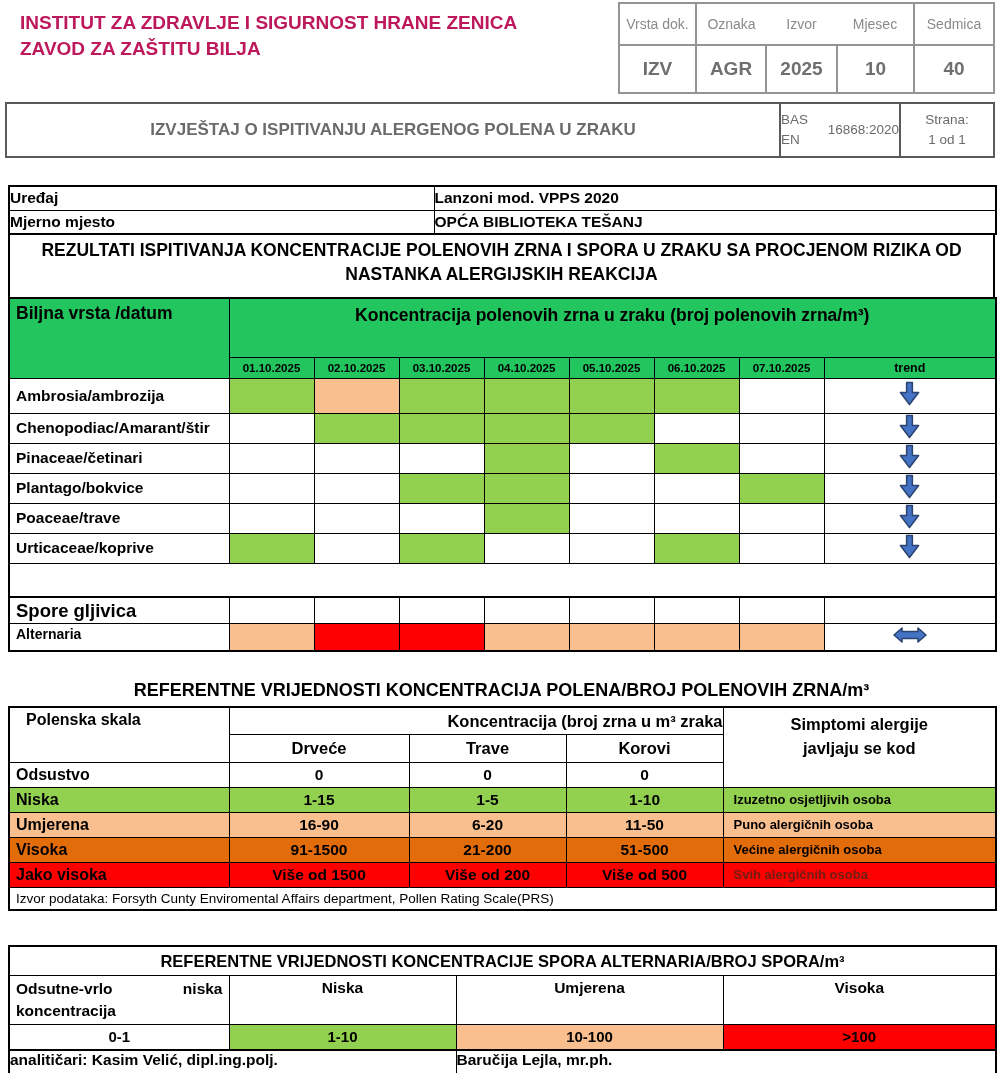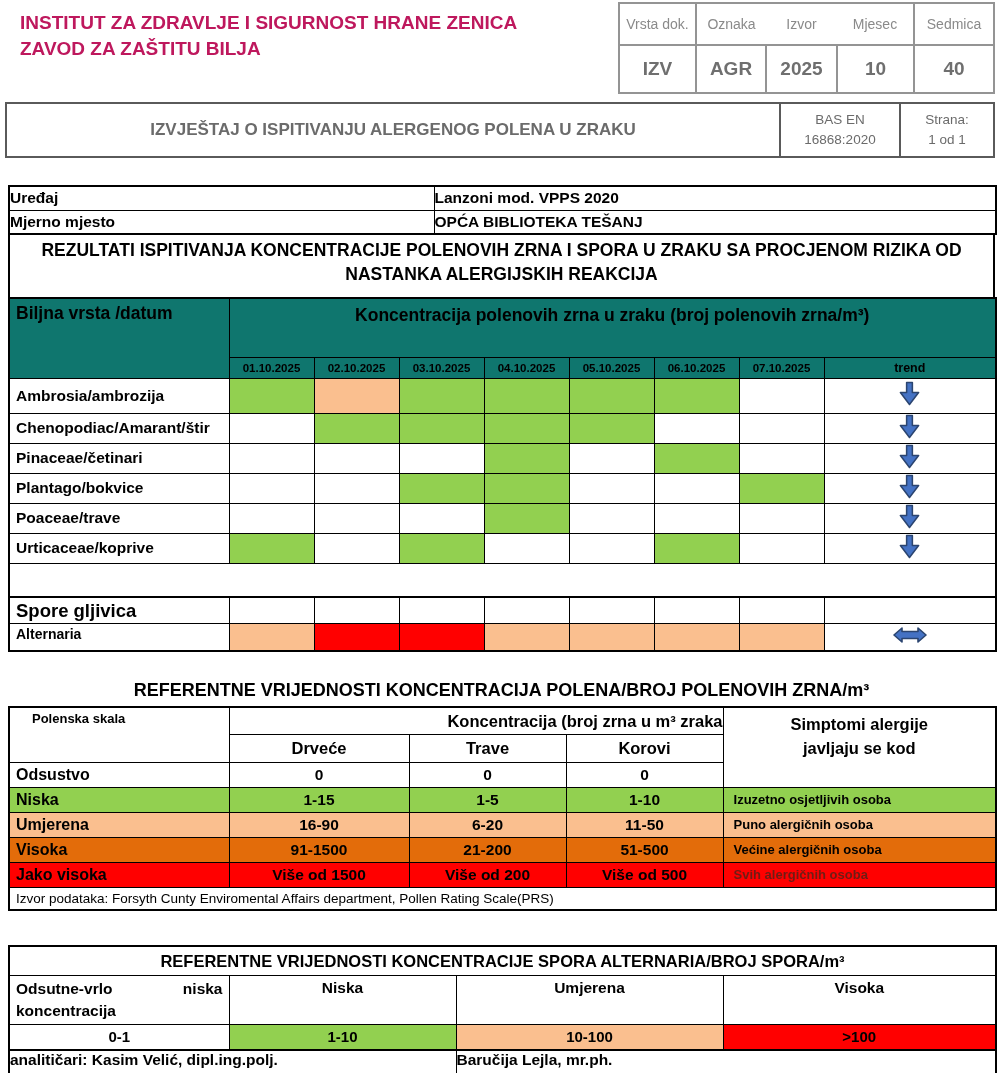--- a/index.html
+++ b/index.html
@@ -11,52 +11,52 @@
   .doc-table{margin-left:auto;border-collapse:collapse;table-layout:fixed;color:#8a8a8a;text-align:center;}
   .doc-table td{border:2px solid #949494;padding:0;}
   .doc-table .h{font-size:14px;height:40px;line-height:1.15;}
   .doc-table .h.no-r{border-right:none;}
   .doc-table .h.no-l{border-left:none;}
   .doc-table .v{font-size:19px;font-weight:bold;color:#6f6f6f;height:46px;}
 
   
   .band{margin:8px 5px 0 5px;display:flex;border:2px solid #5a5a5a;height:52px;color:#6b6b6b;box-sizing:content-box;}
   .band .t{flex:1;display:flex;align-items:center;justify-content:center;font-weight:bold;font-size:17px;text-align:center;}
-  .band .std{width:118px;border-left:2px solid #5a5a5a;display:flex;flex-direction:column;align-items:center;justify-content:center;font-size:13.5px;line-height:1.5;}
+  .band .std{width:118px;border-left:2px solid #5a5a5a;display:flex;flex-direction:row;align-items:center;justify-content:center;font-size:13.5px;line-height:1.5;}
   .band .pg{width:92px;border-left:2px solid #5a5a5a;display:flex;flex-direction:column;align-items:center;justify-content:center;font-size:13.5px;line-height:1.5;}
 
   
   table.stack{margin-left:8px;border-collapse:collapse;table-layout:fixed;width:987px;}
   table.stack{border:2px solid #000;}
   table.stack td,table.stack th{border:1px solid #000;padding:0;box-sizing:border-box;}
 
   .info{margin-top:27px;}
   .info td{font-size:15.5px;font-weight:bold;height:24px;padding:1px 6px;text-align:left;}
 
   .res-heading{margin-left:8px;margin-top:-2px;width:987px;box-sizing:border-box;border:2px solid #000;
     font-weight:bold;font-size:17.5px;text-align:center;padding:4px 0 11px 0;}
   .res-heading .inner{max-width:930px;margin:0 auto;line-height:1.35;}
 
   .grid{margin-top:-2px;}
-  .grid th{font-weight:bold;background:#0f766e;}
+  .grid th{font-weight:bold;background:#22c55e;}
   .grid .species-hd{font-size:17.5px;text-align:left;vertical-align:top;padding:4px 4px 0 6px;}
   .grid .conc-hd{font-size:17.5px;text-align:center;vertical-align:top;padding:6px 0 0 0;height:59px;border-bottom:none;}
   .grid .date-hd{font-size:11.5px;height:21px;text-align:center;}
   .grid .trend-hd{font-size:12.5px;text-align:center;border-top:1px solid #000;}
   .grid td.sp-label{font-size:15.5px;font-weight:bold;text-align:left;padding:2px 2px 2px 6px;}
   .grid td.sp-label.alt-label{font-size:14px;vertical-align:top;}
   .grid td.datacell{height:28px;}
   .grid td.trendcell{text-align:center;vertical-align:middle;}
   .grid td.gaprow{height:34px;border-top:1px solid #000;border-bottom:2px solid #000;}
   .grid td.spore-head{font-size:18.5px;font-weight:bold;text-align:left;padding:1px 2px 1px 6px;height:26px;}
 
   
   .ref-title{margin:28px 0 5px 8px;width:987px;text-align:center;font-weight:bold;font-size:18px;}
   .ref1 th{font-weight:bold;}
-  .ref1 .scale-hd{font-size:13px;text-align:left;padding-left:22px;vertical-align:top;padding-top:3px;}
+  .ref1 .scale-hd{font-size:16px;text-align:left;padding-left:16px;vertical-align:top;padding-top:3px;}
   .ref1 .conc1-hd{font-size:16.5px;text-align:right;height:27px;}
   .ref1 .sub-hd{font-size:16.5px;text-align:center;height:28px;}
   .ref1 .symp-hd{font-size:16.5px;text-align:center;vertical-align:top;padding-top:5px;line-height:1.45;}
   .ref1 td.lbl{font-size:16px;font-weight:bold;text-align:left;padding:2px 0 2px 6px;height:25px;}
   .ref1 td.val{font-size:15.5px;font-weight:bold;text-align:center;}
   .ref1 td.symp{font-size:13px;font-weight:bold;text-align:left;padding-left:10px;}
   .ref1 td.symp.dark{color:#6e1d15;}
   .ref1 td.src{font-size:13.5px;font-weight:normal;text-align:left;padding:3px 6px;height:20px;}
 
   

